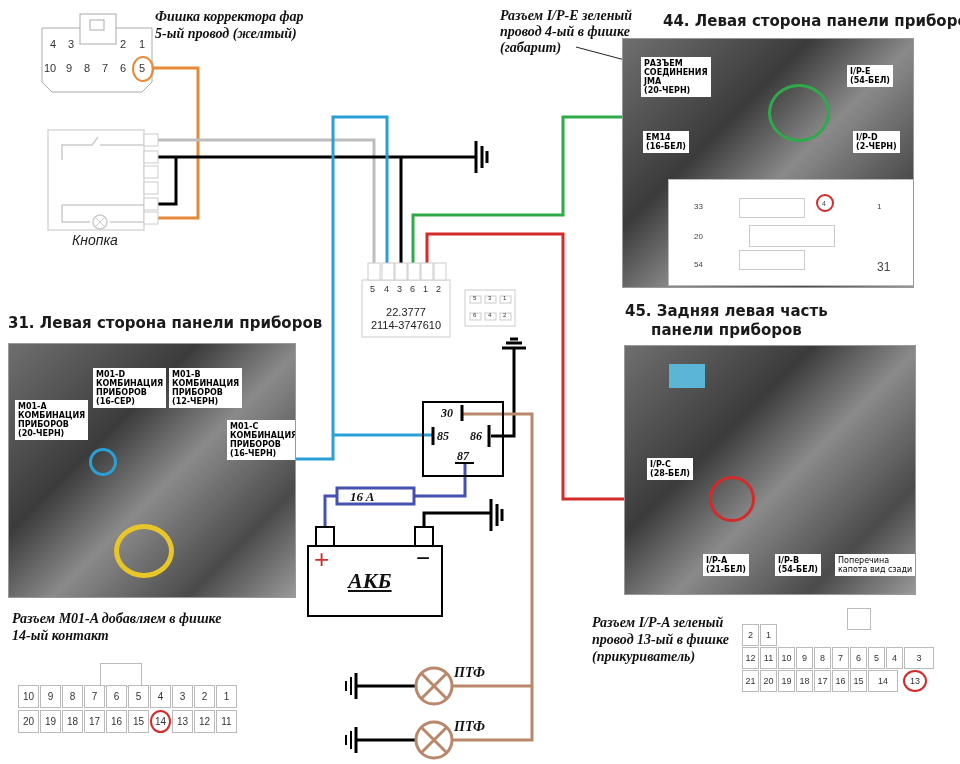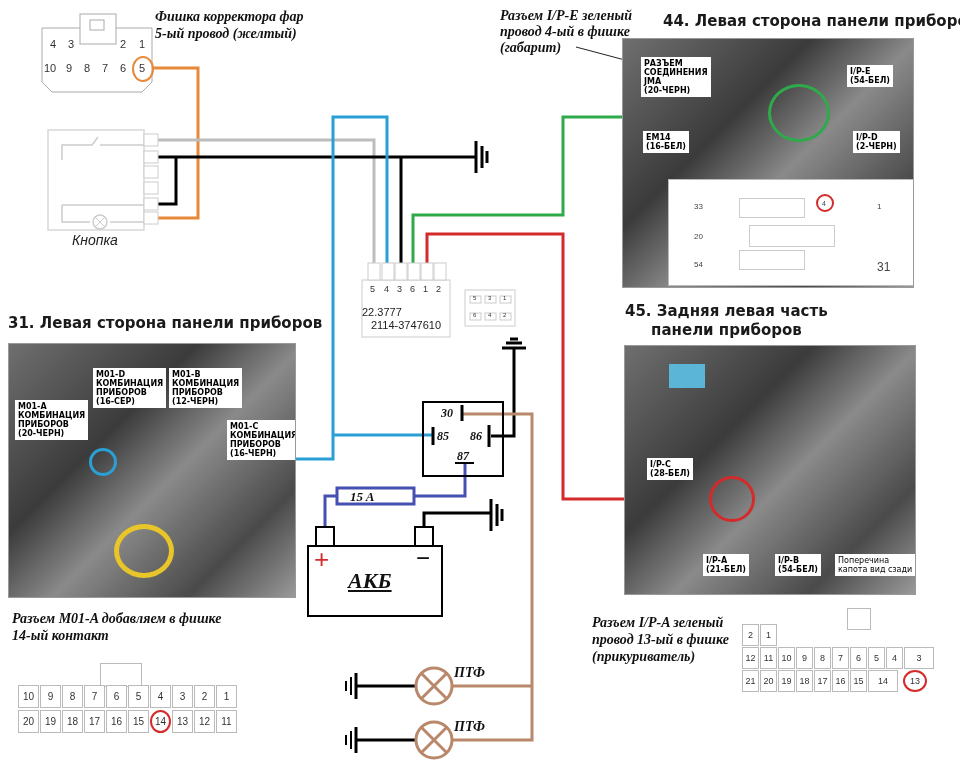--- a/index.html
+++ b/index.html
@@ -158,39 +158,39 @@
 <div class="abs" style="left:72px;top:232px;font-size:14px;color:#222;font-style:italic;">Кнопка</div>
 
 <div class="abs" style="left:368px;top:284px;width:84px;font-size:9px;color:#333;">
   <span class="abs" style="left:2px;">5</span>
   <span class="abs" style="left:16px;">4</span>
   <span class="abs" style="left:29px;">3</span>
   <span class="abs" style="left:42px;">6</span>
   <span class="abs" style="left:55px;">1</span>
   <span class="abs" style="left:68px;">2</span>
 </div>
-<div class="abs" style="left:362px;top:306px;width:88px;text-align:left;font-size:11px;color:#222;">22.3777</div>
+<div class="abs" style="left:362px;top:306px;width:88px;text-align:center;font-size:11px;color:#222;">22.3777</div>
 <div class="abs" style="left:362px;top:319px;width:88px;text-align:center;font-size:11px;color:#222;">2114-3747610</div>
 <div class="abs" style="left:470px;top:295px;width:45px;font-size:6px;color:#333;">
   <span class="abs" style="left:3px;">5</span>
   <span class="abs" style="left:18px;">3</span>
   <span class="abs" style="left:33px;">1</span>
 </div>
 <div class="abs" style="left:470px;top:312px;width:45px;font-size:6px;color:#333;">
   <span class="abs" style="left:3px;">6</span>
   <span class="abs" style="left:18px;">4</span>
   <span class="abs" style="left:33px;">2</span>
 </div>
 
 <div class="abs note" style="left:441px;top:405px;font-size:12px;">30</div>
 <div class="abs note" style="left:437px;top:428px;font-size:12px;">85</div>
 <div class="abs note" style="left:470px;top:428px;font-size:12px;">86</div>
 <div class="abs note" style="left:457px;top:448px;font-size:12px;text-align:right;">87</div>
 
-<div class="abs note" style="left:350px;top:488px;font-size:13px;">15 A</div>
+<div class="abs note" style="left:350px;top:488px;font-size:13px;">16 A</div>
 
 <div class="abs" style="left:314px;top:546px;font-size:26px;color:#d42a2a;line-height:26px;">+</div>
 <div class="abs" style="left:416px;top:546px;font-size:24px;color:#000;line-height:24px;">−</div>
 <div class="abs note" style="left:348px;top:568px;font-size:22px;line-height:26px;text-decoration:underline;">АКБ</div>
 
 <div class="abs note" style="left:454px;top:664px;font-size:14px;">ПТФ</div>
 <div class="abs note" style="left:454px;top:718px;font-size:14px;">ПТФ</div>
 
 <div class="abs note" style="left:500px;top:8px;font-size:14px;line-height:16px;">Разъем I/P-E зеленый
 провод 4-ый в фишке

